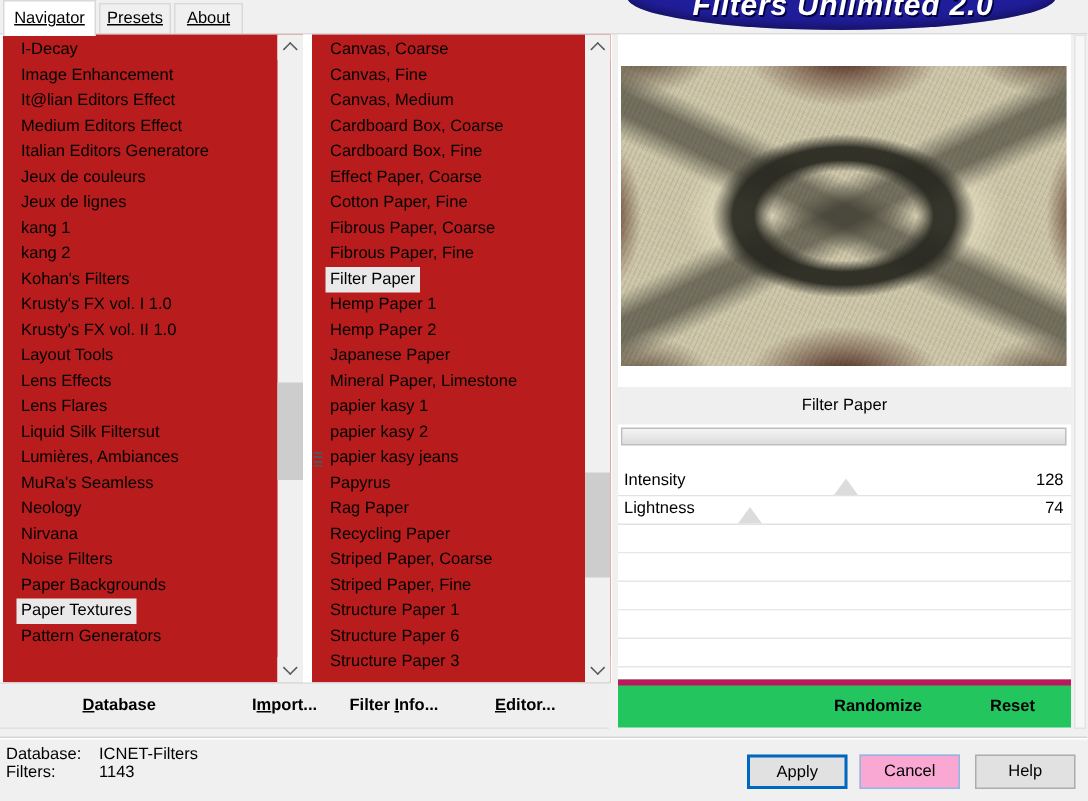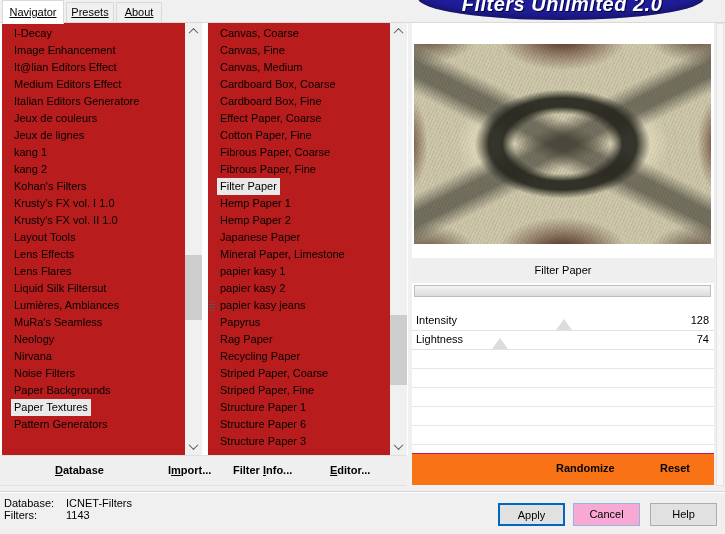--- a/index.html
+++ b/index.html
@@ -77,22 +77,22 @@
   .param-progress { position:absolute; left:2px; top:262px; width:297px; height:12px;
                     border:1px solid #bdbdbd; background:linear-gradient(#f4f4f4,#dcdcdc); }
   .slider-row { position:absolute; left:0; width:302px; height:19px; background:#fff;
                 border-bottom:1px solid #e2e2e2; }
   .slider-label { position:absolute; left:4px; top:2px; }
   .slider-value { position:absolute; right:5px; top:2px; }
   .slider-thumb { position:absolute; bottom:0; width:0; height:0;
                   border-left:8px solid transparent; border-right:8px solid transparent;
                   border-bottom:11px solid #dcdcdc; }
   .empty-row { position:absolute; left:0; width:302px; height:19px; background:#fff; border-bottom:1px solid #e6e6e6; }
-  .right-actionbar { position:absolute; left:0; top:430px; width:302px; height:32px; background:#f97316;
-                     border-top:1px solid #be185d; }
+  .right-actionbar { position:absolute; left:0; top:430px; width:302px; height:32px; background:#22c55e;
+                     border-top:4px solid #be185d; }
   .right-actionbar .bar-btn { position:absolute; top:8px; font-weight:bold; cursor:default; }
   .btn-randomize { left:144px; }
   .btn-reset { left:248px; }
   .right-scroll-strip { position:absolute; left:716px; top:23px; width:8px; height:463px;
                         background:#f7f7f7; border:1px solid #e3e3e3; }
   
   .toolbar { position:absolute; left:0; top:455px; width:406px; height:31px; background:#efefef;
              border-top:1px solid #e0e0e0; border-bottom:1px solid #e0e0e0; }
   .tb-btn { position:absolute; top:8px; font-weight:bold; cursor:default; }
   .tb-database { left:55px; } .tb-import { left:148px;margin-left:20px; } .tb-filterinfo { left:233px; } .tb-editor { left:330px; }

